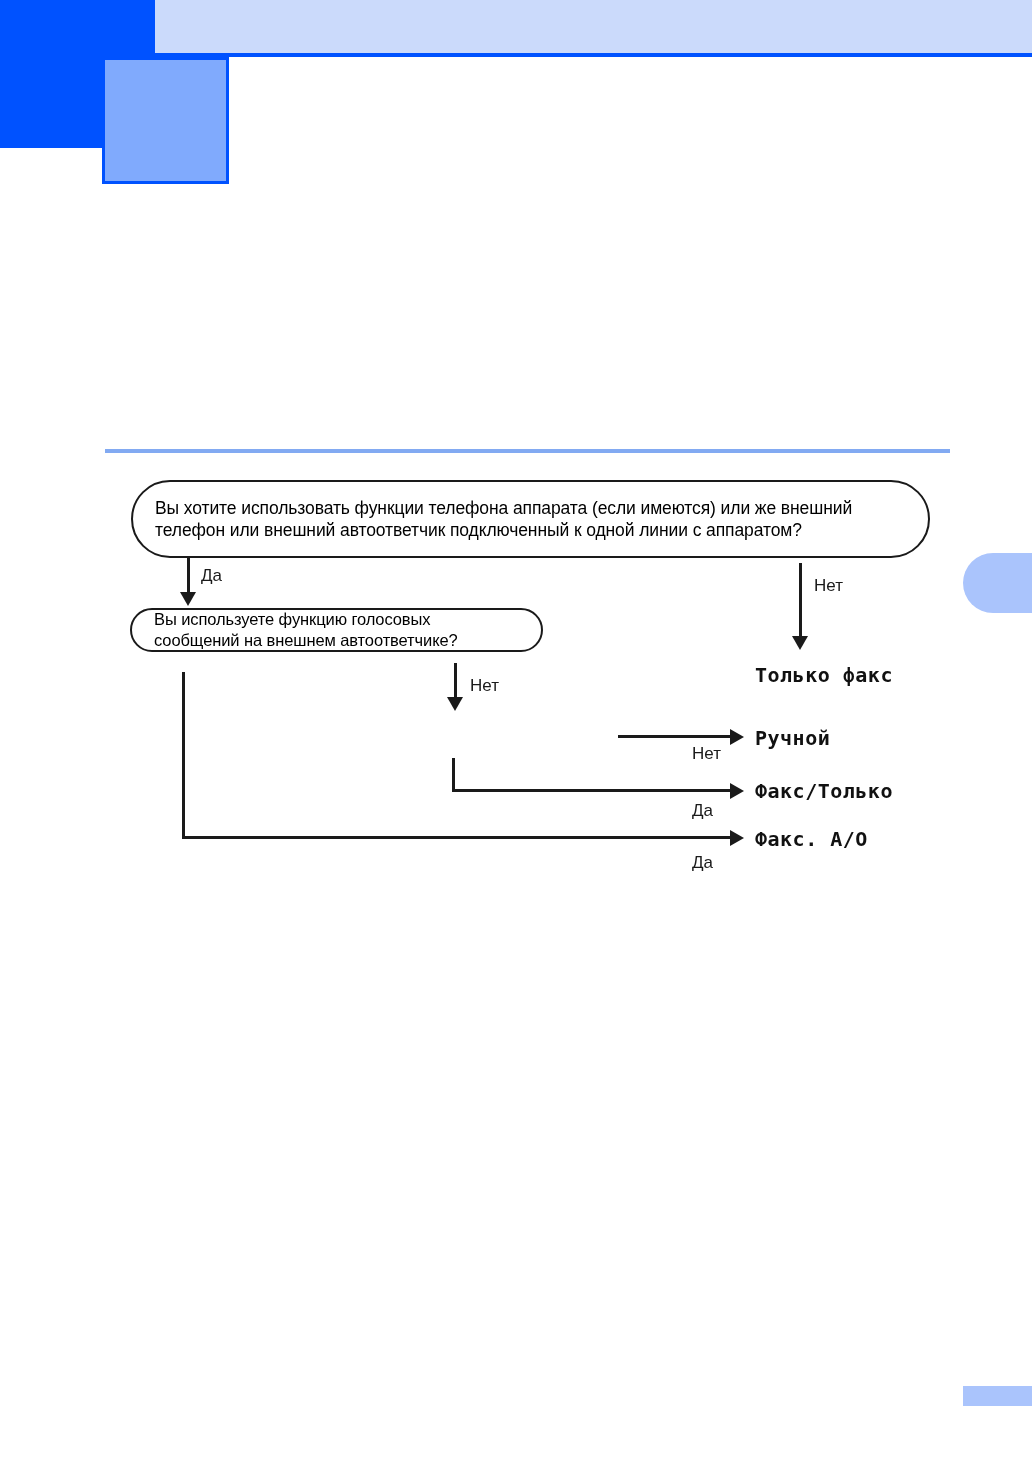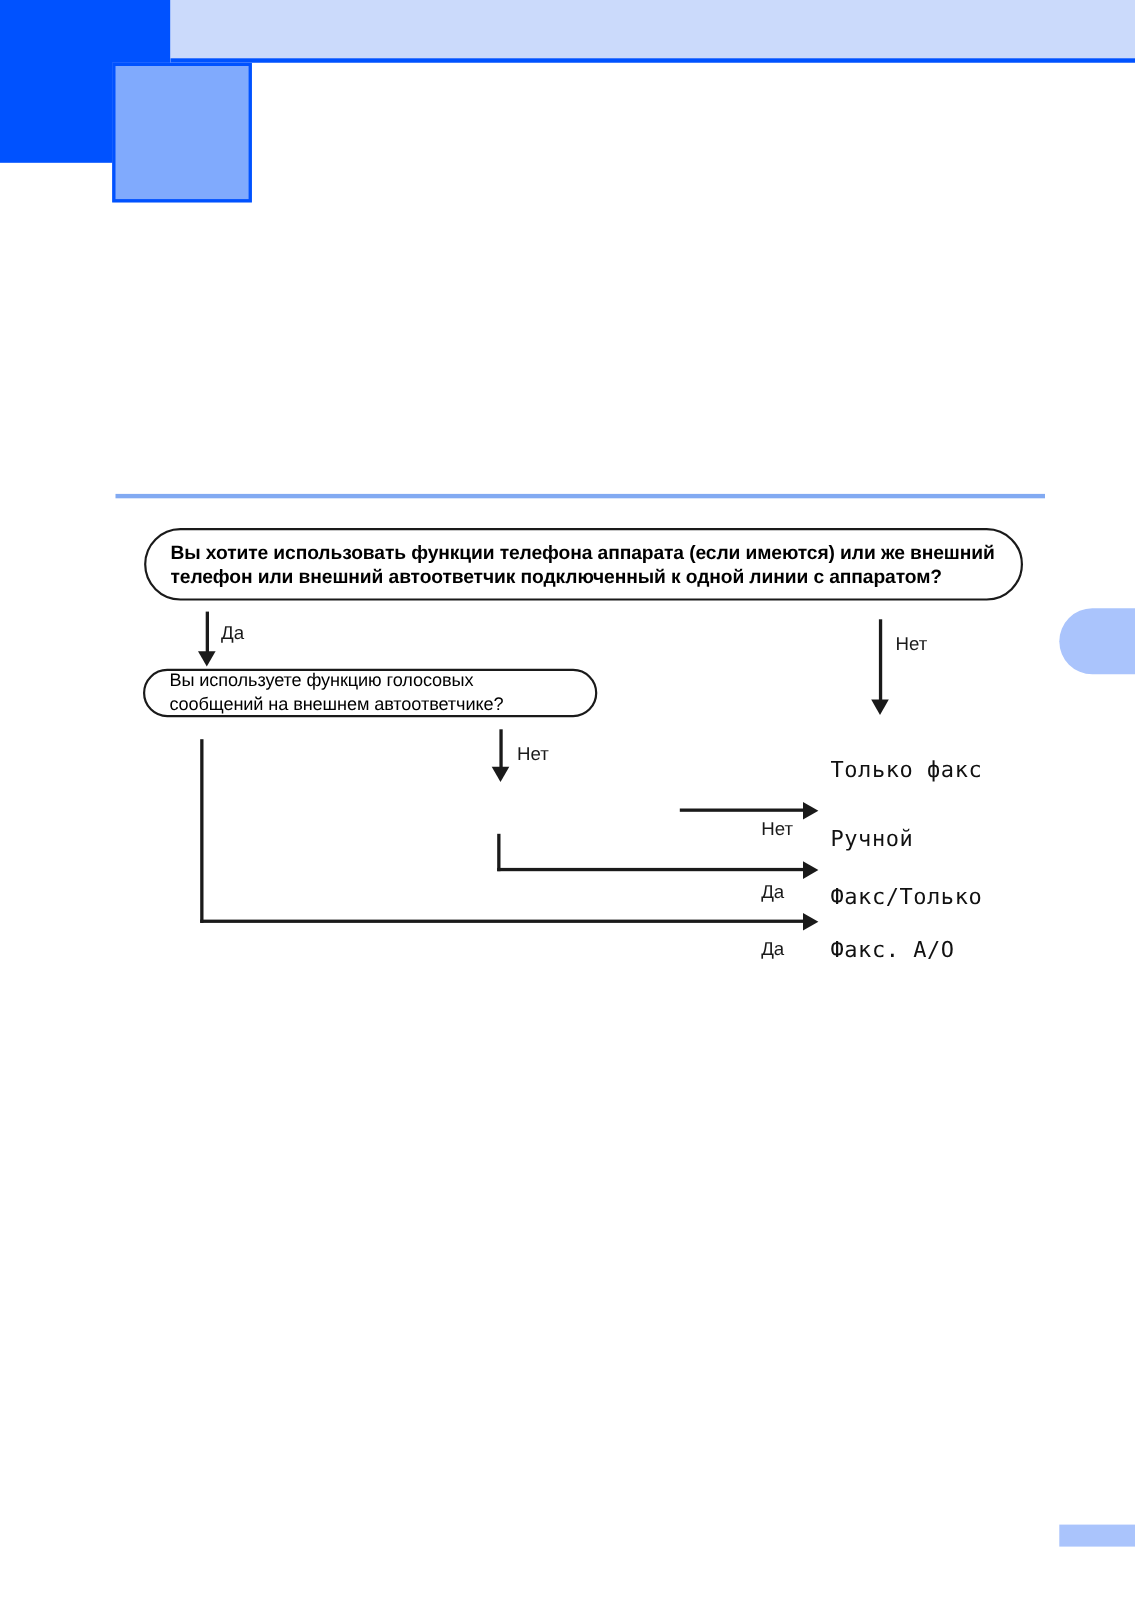--- a/index.html
+++ b/index.html
@@ -93,26 +93,25 @@
   .fc-label {
     position: absolute;
     font-size: 17px;
     color: #1a1a1a;
     white-space: nowrap;
   }
 
   .fc-out {
     position: absolute;
     font-family: "DejaVu Sans Mono", "Liberation Mono", monospace;
-    font-weight: normal;
+    font-weight: bold;
     font-size: 20px;
     color: #111111;
     white-space: nowrap;
     letter-spacing: 0.5px;
-    margin-top: 24px;
   }
 
   
   .ln-v {
     position: absolute;
     width: 3px;
     background: #1a1a1a;
   }
   .ln-h {
     position: absolute;
@@ -143,21 +142,21 @@
   <div class="hdr-light-band"></div>
   <div class="hdr-mid-square"></div>
 
   <div class="side-tab"></div>
   <div class="side-tab-bottom"></div>
 
   <div class="section-rule"></div>
 
   <div id="flowchart">
 
-    <div class="fc-box wide" style="left:131px; top:480px; width:799px; height:66px;font-weight:bold;">
+    <div class="fc-box wide" style="left:131px; top:480px; width:799px; height:78px;">
       <span class="fc-text">Вы хотите использовать функции телефона аппарата (если имеются) или же внешний телефон или внешний автоответчик  подключенный к одной линии с аппаратом?</span>
     </div>
 
     <div class="ln-v" style="left:187px; top:556px; height:38px;"></div>
     <div class="arrow-down" style="left:180px; top:592px;"></div>
     <div class="fc-label" style="left:201px; top:566px;">Да</div>
 
     <div class="ln-v" style="left:799px; top:563px; height:76px;"></div>
     <div class="arrow-down" style="left:792px; top:636px;"></div>
     <div class="fc-label" style="left:814px; top:576px;">Нет</div>

